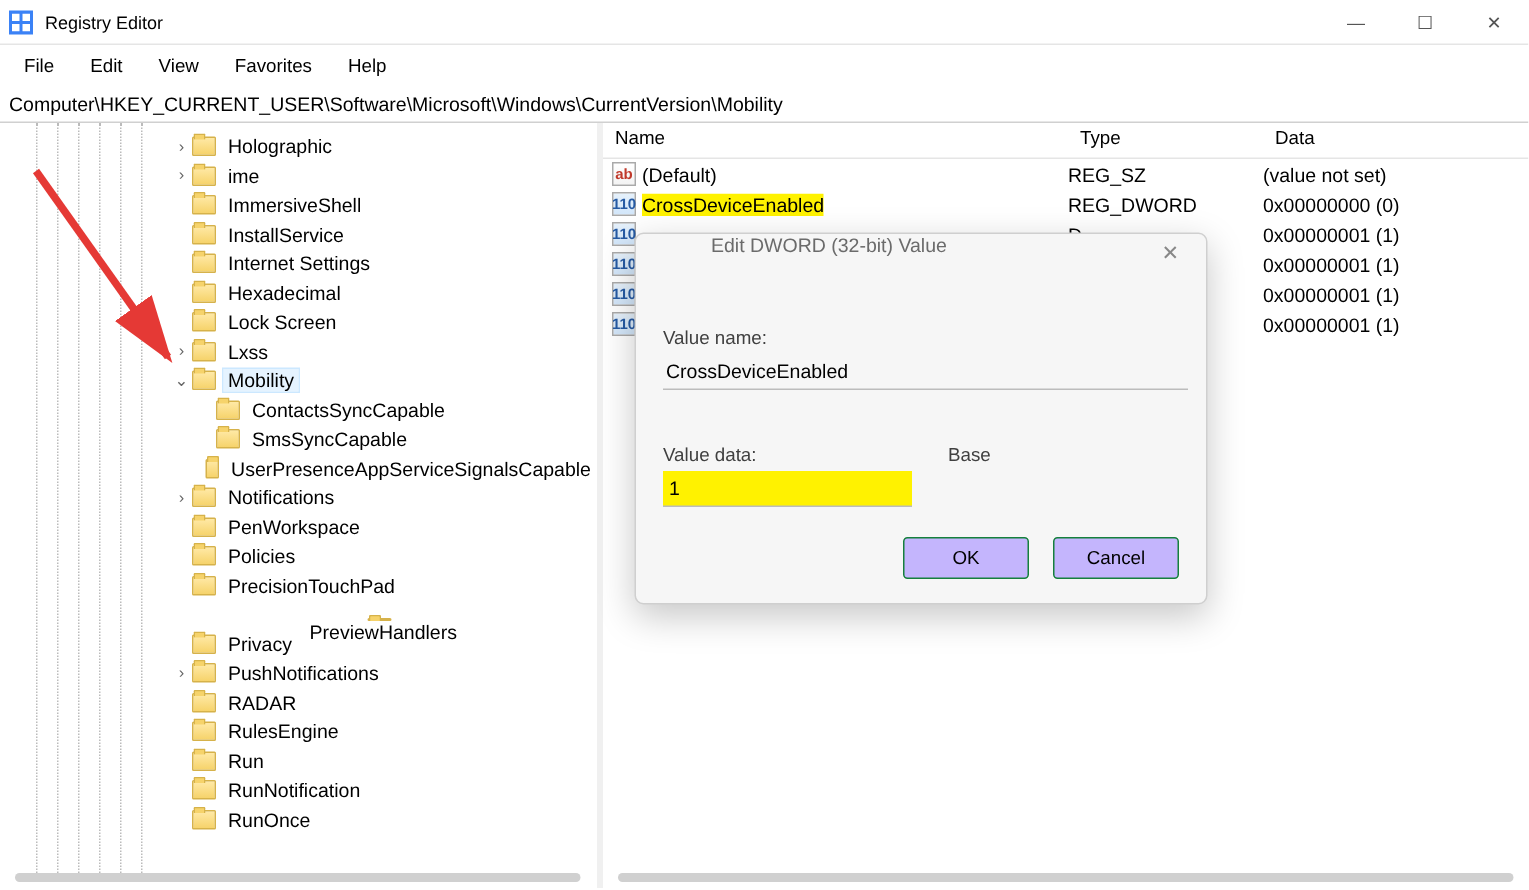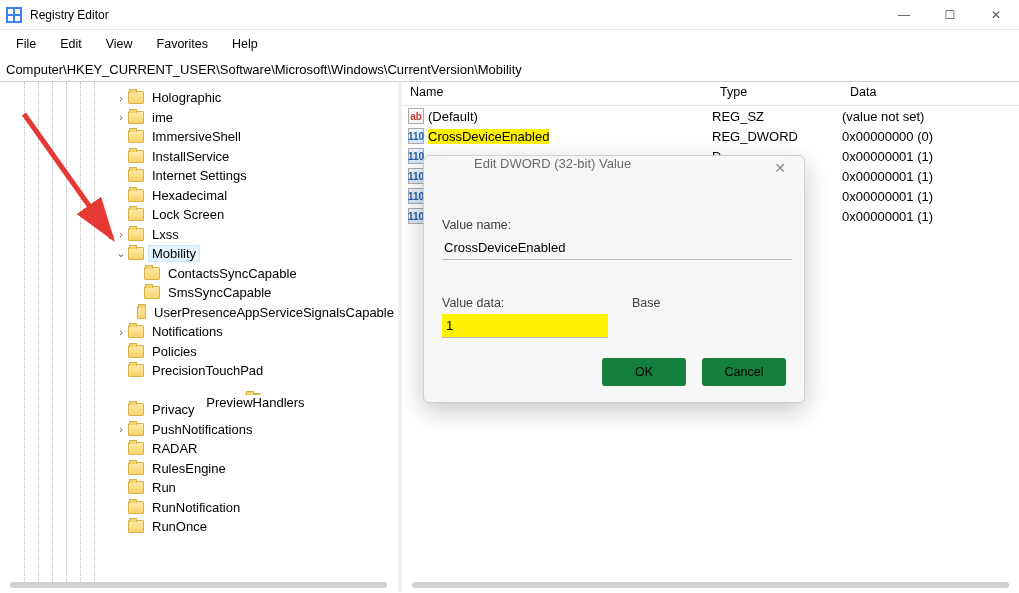--- a/index.html
+++ b/index.html
@@ -72,21 +72,21 @@
   .half-row { display:flex; gap: 22px; margin-top: 16px; }
   .half-row .left { flex: 0 0 168px; }
   .half-row .right { flex:1; }
   .valinput { width: 166px; border:none; border-bottom:1px solid #bcbcbc; padding:4px 4px; font-size:13px; }
   .valinput.hl-input { background:#fff200; }
   fieldset.base { border:none; padding:0; }
   .radio-row { display:flex; align-items:center; gap:6px; margin: 4px 0; }
   .radio-row input[type=radio]{ width:14px; height:14px; accent-color:#0067c0; }
   .radio-row.hl-radio { background:#fff200; display:inline-flex; padding:2px 6px 2px 2px; border-radius:2px; }
   .dialog-buttons { display:flex; justify-content:flex-end; gap: 16px; padding-top: 20px; }
-  .btn { min-width: 84px; height: 28px; background:#15803d; border:6px solid #15803d; border-radius:3px; cursor:pointer; font-size:12.5px; }
+  .btn { min-width: 84px; height: 28px; background:#c4b5fd; border:1px solid #15803d; border-radius:3px; cursor:pointer; font-size:12.5px; }
 </style>
 </head>
 <body>
 
 <div class="title-bar">
   <span class="icon">
     <svg width="12" height="12" viewBox="0 0 12 12">
         <rect x="0" y="0" width="5" height="5" fill="#fff"></rect>
         <rect x="7" y="0" width="5" height="5" fill="#fff"></rect>
         <rect x="0" y="7" width="5" height="5" fill="#fff"></rect>
@@ -179,20 +179,25 @@
         </div>
         <div class="tree-row" style="padding-left: 130px;">
           <span class="expander empty">›</span>
           <span class="folder-icon"></span>
           <span class="tree-label">UserPresenceAppServiceSignalsCapable</span>
         </div>
         <div class="tree-row" style="padding-left: 114px;">
           <span class="expander">›</span>
           <span class="folder-icon"></span>
           <span class="tree-label">Notifications</span>
+        </div>
+        <div class="tree-row" style="padding-left: 114px;">
+          <span class="expander empty">›</span>
+          <span class="folder-icon"></span>
+          <span class="tree-label">PenWorkspace</span>
         </div>
         <div class="tree-row" style="padding-left: 114px;">
           <span class="expander empty">›</span>
           <span class="folder-icon"></span>
           <span class="tree-label">Policies</span>
         </div>
         <div class="tree-row" style="padding-left: 114px;">
           <span class="expander empty">›</span>
           <span class="folder-icon"></span>
           <span class="tree-label">PrecisionTouchPad</span>

